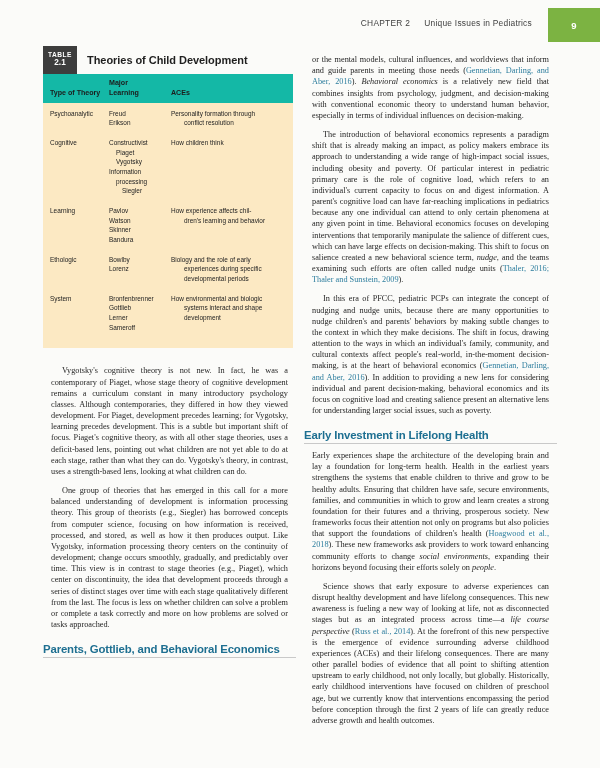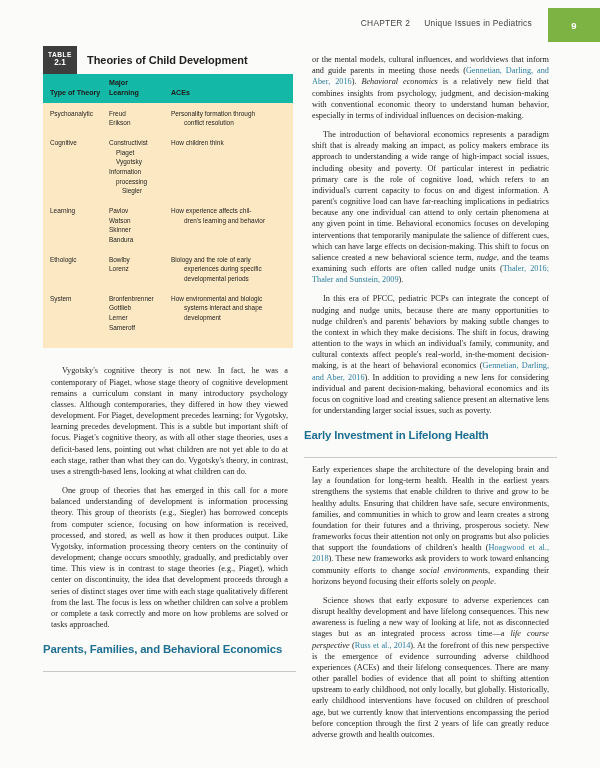--- a/index.html
+++ b/index.html
@@ -158,21 +158,21 @@
   p.body.noindent { text-indent: 0; }
   .cite { color: #2e7e9e; }
   .ital { font-style: italic; }
 
   h2.section {
     font-family: "Liberation Sans", sans-serif;
     font-size: 11.4px;
     font-weight: 700;
     color: #1e6f91;
     margin: 13px 0 0 0;
-    padding-bottom: 14px;
+    padding-bottom: 0;
     border-bottom: 1px solid #c9c9c9;
     letter-spacing: -0.15px;
     line-height: 1.2;
   }
   h2.section + p.body { margin-top: 6px; }
 </style>
 </head>
 <body>
 
 <div class="running-head">
@@ -291,21 +291,21 @@
             <span class="indent-2">development</span>
           </td>
         </tr>
       </tbody>
     </table>
   </div>
 
   <p class="body">Vygotsky's cognitive theory is not new. In fact, he was a contemporary of Piaget, whose stage theory of cognitive development remains a curriculum constant in many introductory psychology classes. Although contemporaries, they differed in how they viewed development. For Piaget, development precedes learning; for Vygotsky, learning precedes development. This is a subtle but important shift of focus. Piaget's cognitive theory, as with all other stage theories, uses a deficit-based lens, pointing out what children are not yet able to do at each stage, rather than what they can do. Vygotsky's theory, in contrast, uses a strength-based lens, looking at what children can do.</p>
   <p class="body">One group of theories that has emerged in this call for a more balanced understanding of development is information processing theory. This group of theorists (e.g., Siegler) has borrowed concepts from computer science, focusing on how information is received, processed, and stored, as well as how it then produces output. Like Vygotsky, information processing theory centers on the continuity of development; change occurs smoothly, gradually, and predictably over time. This view is in contrast to stage theories (e.g., Piaget), which center on discontinuity, the idea that development proceeds through a series of distinct stages over time with each stage qualitatively different from the last. The focus is less on whether children can solve a problem or complete a task correctly and more on how problems are solved or tasks approached.</p>
 
-  <h2 class="section">Parents, Families, and Behavioral Economics</h2>
+  <h2 class="section">Parents, Gottlieb, and Behavioral Economics</h2>
 
 </div>
 
 <div class="col col-right">
 
   <p class="body noindent">
     <span>or the mental models, cultural influences, and worldviews that inform and guide parents in meeting those needs (</span><span class="cite">Gennetian, Darling, and Aber, 2016</span><span>). </span><span class="ital">Behavioral economics</span><span> is a relatively new field that combines insights from psychology, judgment, and decision-making with conventional economic theory to understand human behavior, especially in terms of individual influences on decision-making.</span>
   </p>
 
   <p class="body">

